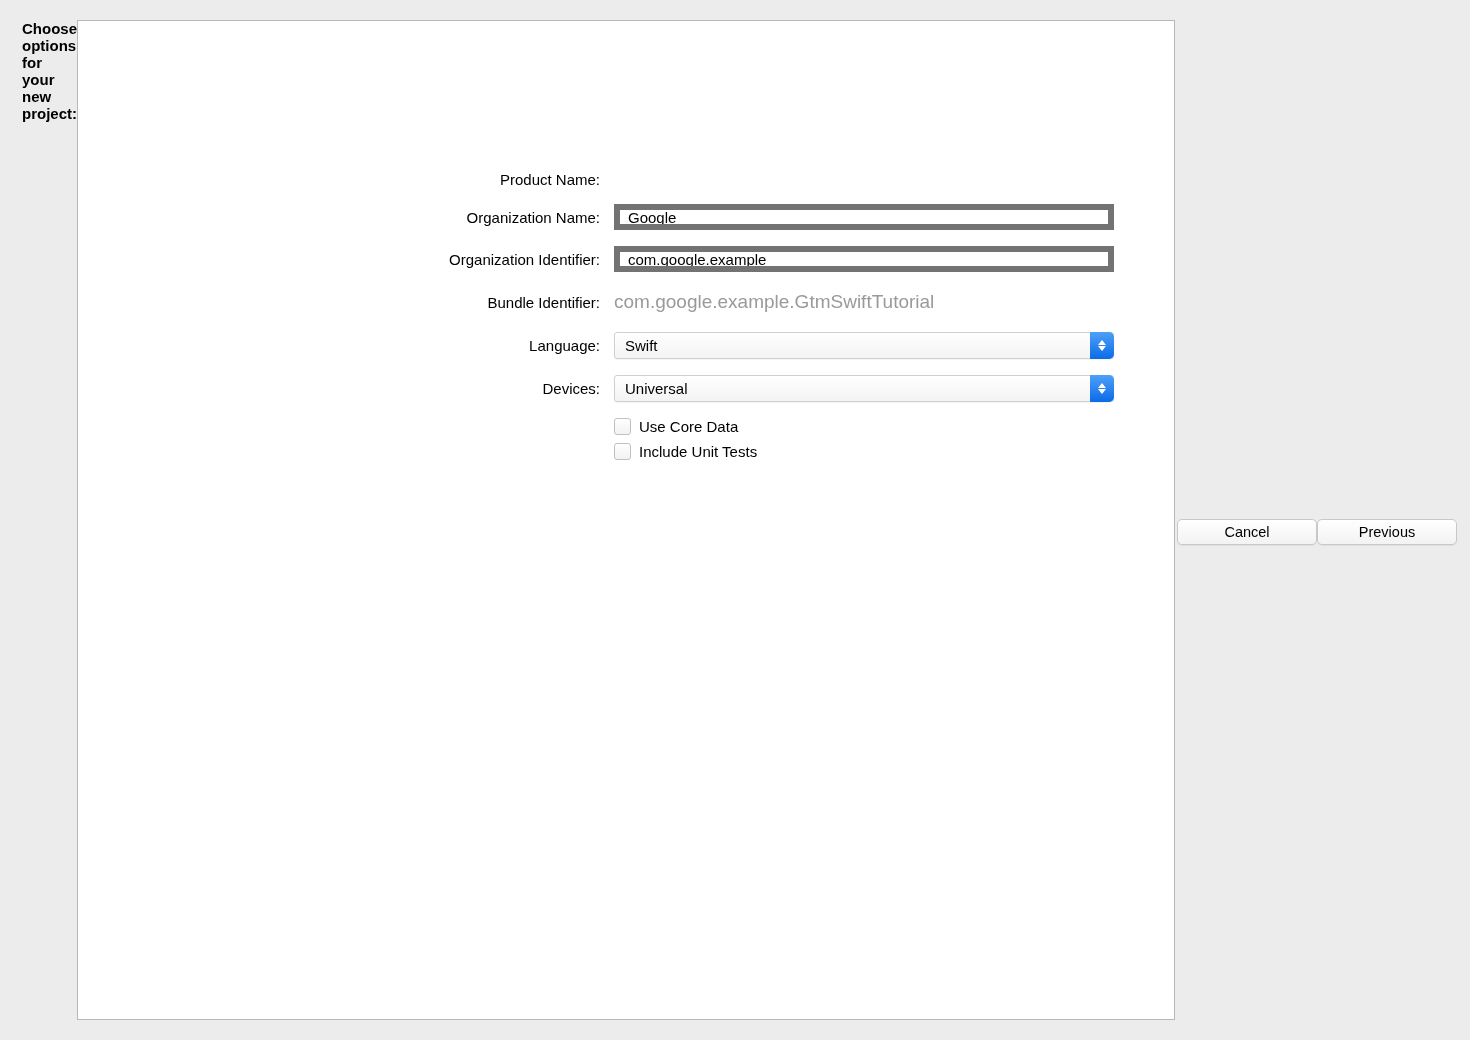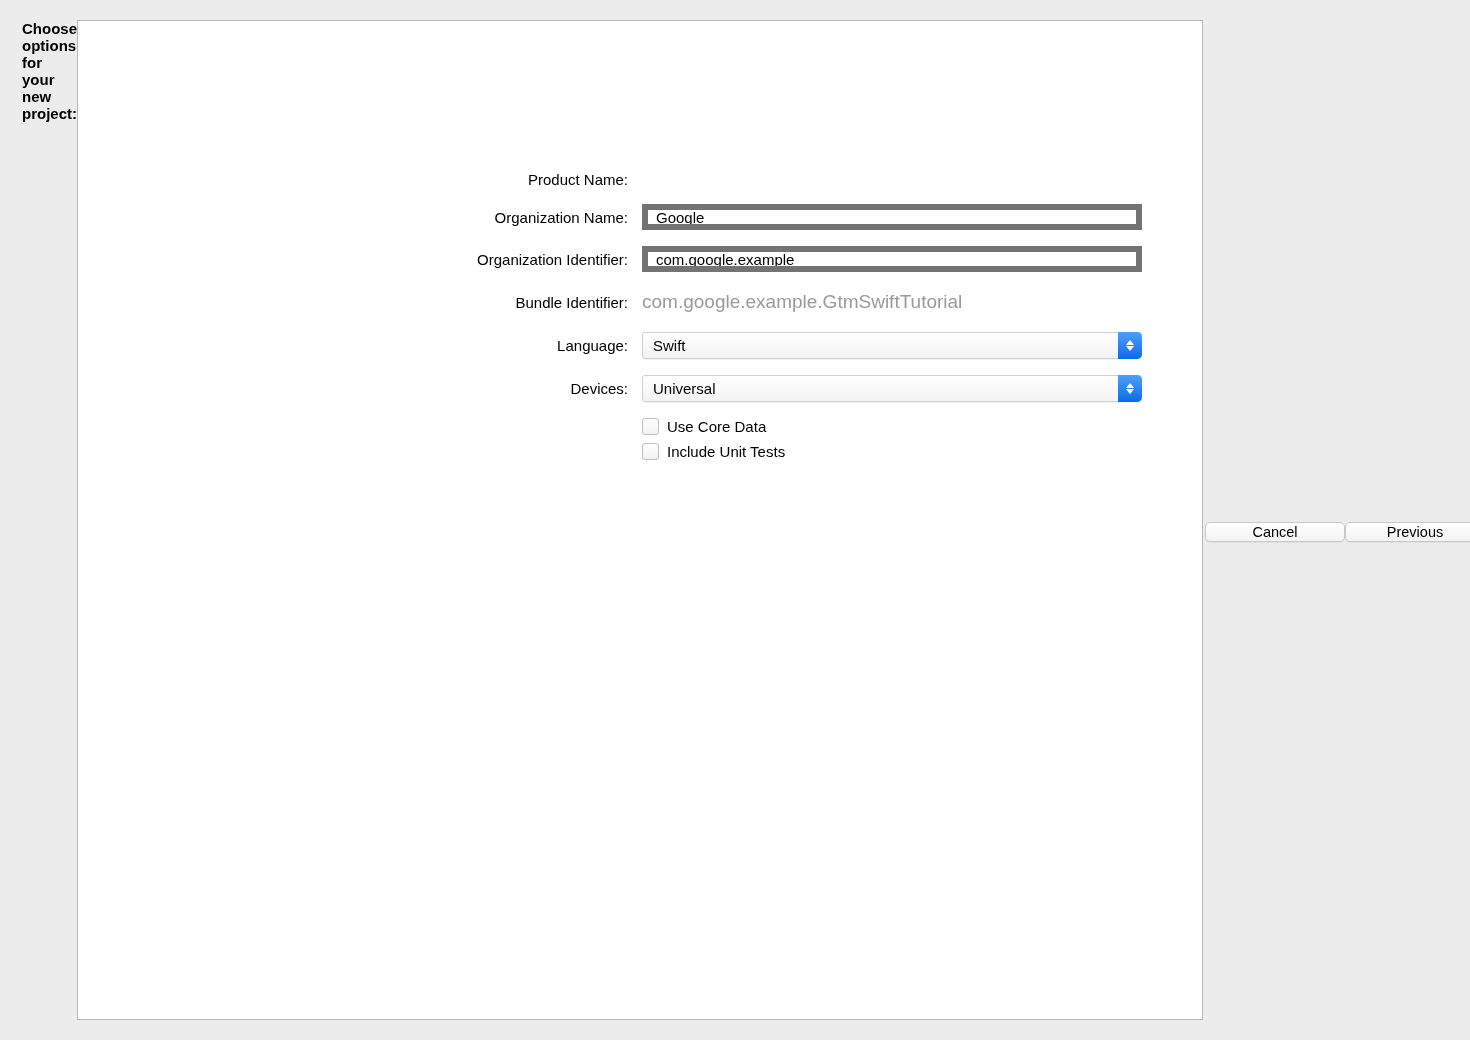--- a/index.html
+++ b/index.html
@@ -25,21 +25,21 @@
     .title {
       font-size: 15px;
       font-weight: 600;
       margin-bottom: 14px;
       margin-left: 2px;
     }
     .content-box {
       border: 1px solid #b8b8b8;
       background: #fff;
       flex: 1;
-      padding: 150px 60px 60px 88px;
+      padding: 150px 60px 60px 60px;
     }
     .form-row {
       display: flex;
       align-items: center;
       margin-bottom: 16px;
     }
     .form-row.checkbox-row {
       margin-bottom: 8px;
     }
     .label-col {
@@ -125,21 +125,21 @@
       display: flex;
       align-items: center;
       margin-top: 24px;
       padding: 0 2px;
     }
     .spacer {
       flex: 1;
     }
     .btn {
       min-width: 140px;
-      height: 20px;
+      height: 26px;
       border: 1px solid #c8c8c8;
       border-radius: 5px;
       background: linear-gradient(#ffffff, #f3f3f3);
       font-size: 14.5px;
       font-family: inherit;
       padding: 0 20px;
       cursor: default;
       display: flex;
       align-items: center;
       justify-content: center;

